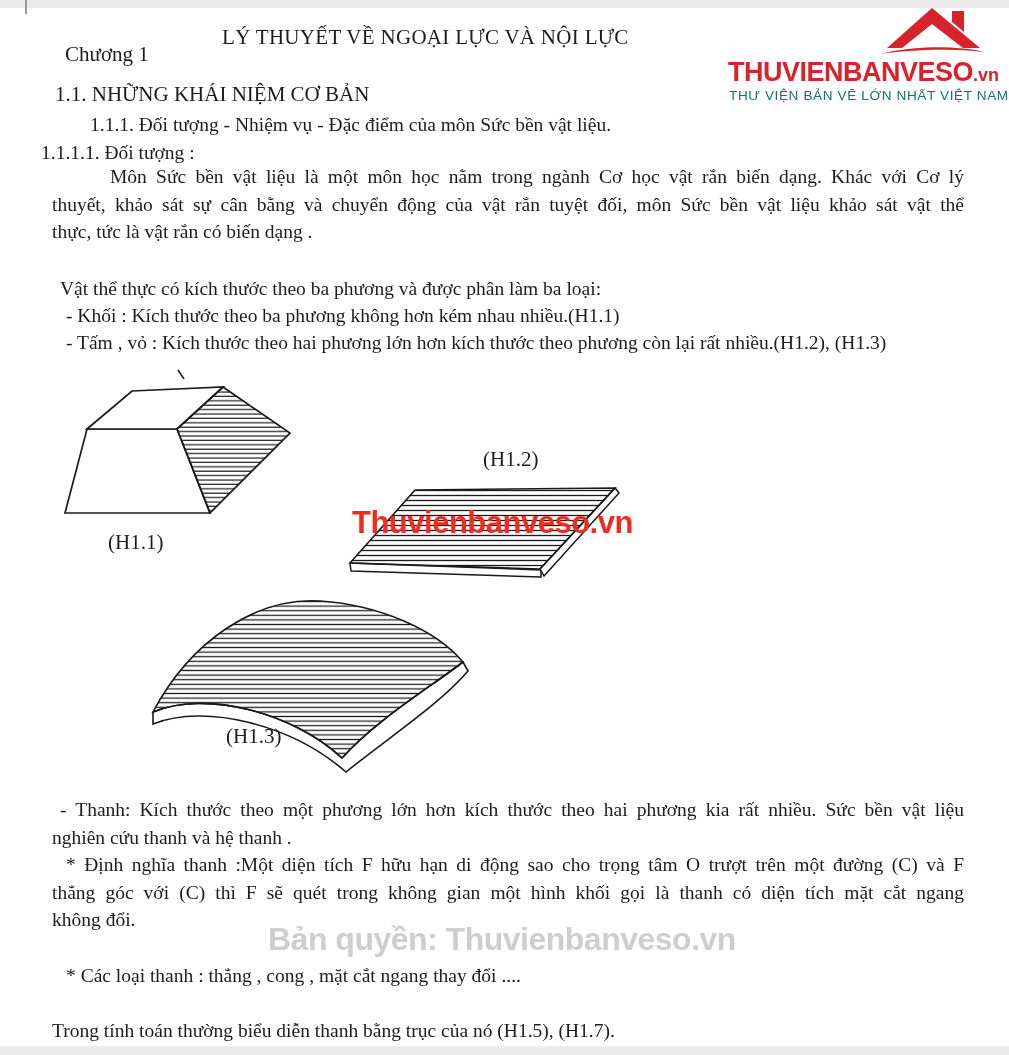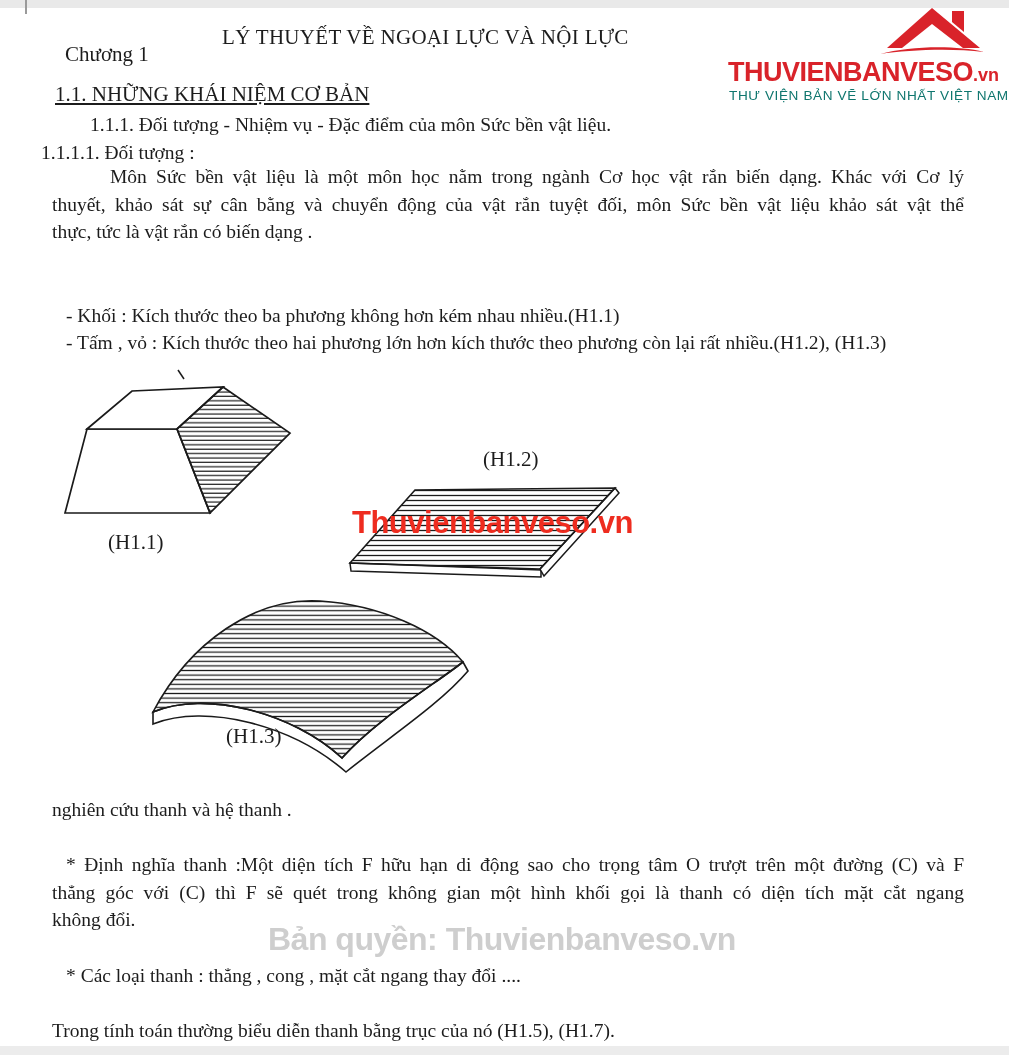--- a/index.html
+++ b/index.html
@@ -9,21 +9,21 @@
   }
   .abs{position:absolute;}
   .edge{background:#e9e9e9;}
   .body-text{font-size:19.5px;line-height:27px;white-space:nowrap;}
   .block{font-size:19.5px;line-height:27.5px;}
   .block .ln{height:27.5px;overflow:hidden;}
   .jline{text-align:justify;text-align-last:justify;}
   .lline{text-align:left;}
   .chapter{font-size:21px;}
   .doc-title{font-size:21px;letter-spacing:0.3px;}
-  .h1{font-size:21px;text-decoration:underline;}
+  .h1{font-size:21px;}
   .fig-label{font-size:21px;}
   
   .brand{font-family:"Liberation Sans","DejaVu Sans",sans-serif;font-weight:bold;
          font-size:27px;letter-spacing:-0.5px;white-space:nowrap;}
   .brand .suffix{font-size:18px;letter-spacing:0;}
   .tagline{font-family:"Liberation Sans","DejaVu Sans",sans-serif;font-size:13.6px;
            letter-spacing:0.6px;white-space:nowrap;}
   
   .wm-red{font-family:"Liberation Sans","DejaVu Sans",sans-serif;font-weight:bold;
           font-size:31px;letter-spacing:-0.5px;white-space:nowrap;z-index:6;}
@@ -58,20 +58,21 @@
   <div class="abs body-text h1" style="left:55px;top:81px;">1.1. NHỮNG KHÁI NIỆM CƠ BẢN</div>
   <div class="abs body-text" style="left:55px;top:111px;margin-left:35px;">1.1.1. Đối tượng - Nhiệm vụ - Đặc điểm  của môn Sức bền vật liệu.</div>
   <div class="abs body-text" style="left:41px;top:139px;">1.1.1.1. Đối tượng :</div>
 
   <div class="abs block" style="left:52px;top:163px;width:912px;">
     <div class="ln jline" style="padding-left:58px;">Môn Sức bền vật liệu là một môn học nằm trong ngành Cơ học vật rắn biến dạng. Khác với Cơ lý</div>
     <div class="ln jline">thuyết, khảo sát sự cân bằng và chuyển động của vật rắn tuyệt đối, môn Sức bền vật liệu khảo sát vật thể</div>
     <div class="ln lline">thực, tức là vật rắn có biến dạng .</div>
   </div>
 
+  <div class="abs body-text" style="left:60px;top:275px;">Vật thể thực có kích thước theo ba phương và được phân làm ba loại:</div>
   <div class="abs body-text" style="left:66px;top:302px;">- Khối : Kích thước theo ba phương không hơn kém nhau nhiều.(H1.1)</div>
   <div class="abs body-text" style="left:66px;top:329px;">- Tấm , vỏ : Kích thước theo hai phương lớn hơn kích thước theo phương còn lại rất nhiều.(H1.2), (H1.3)</div>
 
   <div class="abs" style="left:40px;top:368px;">
     <svg width="270" height="165" viewBox="0 0 270 165">
       <defs>
         <pattern id="hatch1" width="6" height="4.4" patternUnits="userSpaceOnUse">
           <line x1="0" y1="2" x2="6" y2="2" stroke="#1a1a1a" stroke-width="1.2"></line>
         </pattern>
       </defs>
@@ -108,20 +109,21 @@
       </defs>
 
       <path d="M13,122 C65,100 152,122 202,168 C236,130 292,96 323,72 L328,81 C300,114 248,148 206,182 C152,135 66,113 13,134 Z" fill="#ffffff" stroke="#1a1a1a" stroke-width="1.6"></path>
 
       <path d="M13,122 C50,52 115,7 180,11 C240,15 296,40 323,72 C292,96 236,130 202,168 C152,122 65,100 13,122 Z" fill="url(#hatch3)" stroke="#1a1a1a" stroke-width="1.6"></path>
     </svg>
   </div>
   <div class="abs fig-label" style="left:226px;top:724px;">(H1.3)</div>
 
   <div class="abs block" style="left:52px;top:796px;width:912px;">
+    <div class="ln jline" style="padding-left:8px;">- Thanh: Kích thước theo một phương lớn hơn kích thước theo hai phương kia rất nhiều. Sức bền vật liệu</div>
     <div class="ln lline">nghiên cứu thanh và hệ thanh .</div>
   </div>
 
   <div class="abs block" style="left:52px;top:851px;width:912px;">
     <div class="ln jline" style="padding-left:14px;">* Định nghĩa thanh :Một diện tích F hữu hạn di động sao cho trọng tâm O trượt trên một đường (C) và F</div>
     <div class="ln jline">thẳng góc với (C) thì F sẽ quét trong không gian một hình khối gọi là thanh có diện tích mặt cắt ngang</div>
     <div class="ln lline">không đổi.</div>
   </div>
 
   <div class="abs wm-gray" style="left:268px;top:921px;color:#c6c6c6;">Bản quyền: Thuvienbanveso.vn</div>

